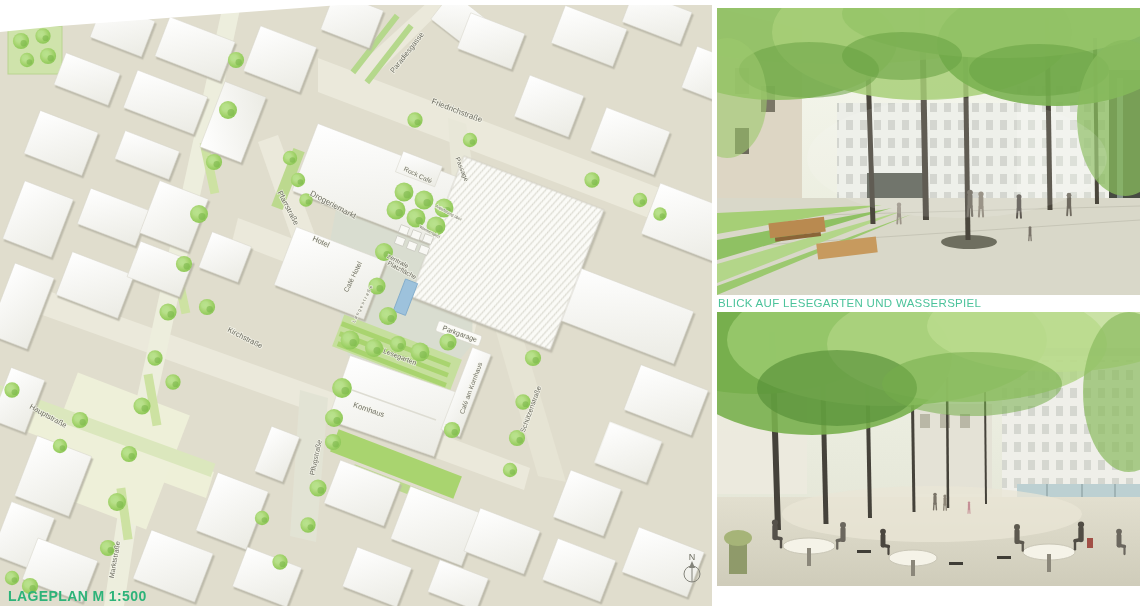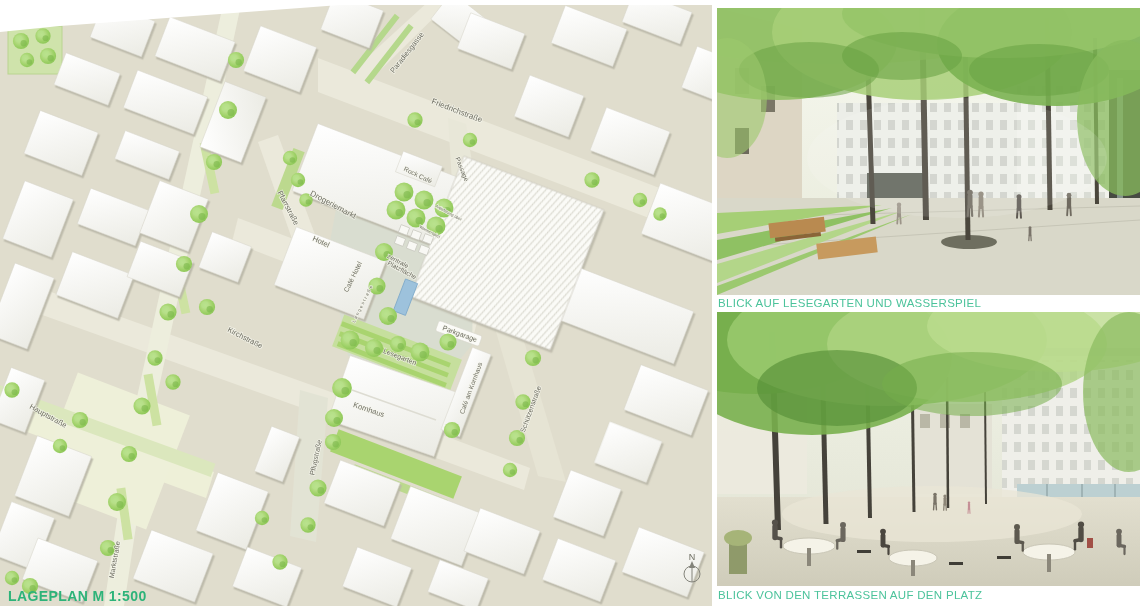--- a/index.html
+++ b/index.html
@@ -424,15 +424,14 @@
           <ellipse cx="95" cy="45" rx="140" ry="78" fill="#79b04e" opacity="0.9"></ellipse>
           <ellipse cx="170" cy="28" rx="160" ry="66" fill="#9aca6e" opacity="0.85"></ellipse>
           <ellipse cx="250" cy="32" rx="140" ry="58" fill="#aed381" opacity="0.8"></ellipse>
           <ellipse cx="340" cy="14" rx="130" ry="46" fill="#bcdc8f" opacity="0.75"></ellipse>
           <ellipse cx="120" cy="76" rx="80" ry="38" fill="#568f38" opacity="0.65"></ellipse>
           <ellipse cx="255" cy="72" rx="90" ry="32" fill="#74ad4b" opacity="0.55"></ellipse>
           <ellipse cx="412" cy="80" rx="46" ry="80" fill="#8abb5e" opacity="0.7"></ellipse>
         </g>
       </svg>
     </div>
-    <div class="render-caption c2">BLICK VON DEN TERRASSEN AUF DEN PLATZ</div>
   </div>
 </div>
 
 </body></html>

